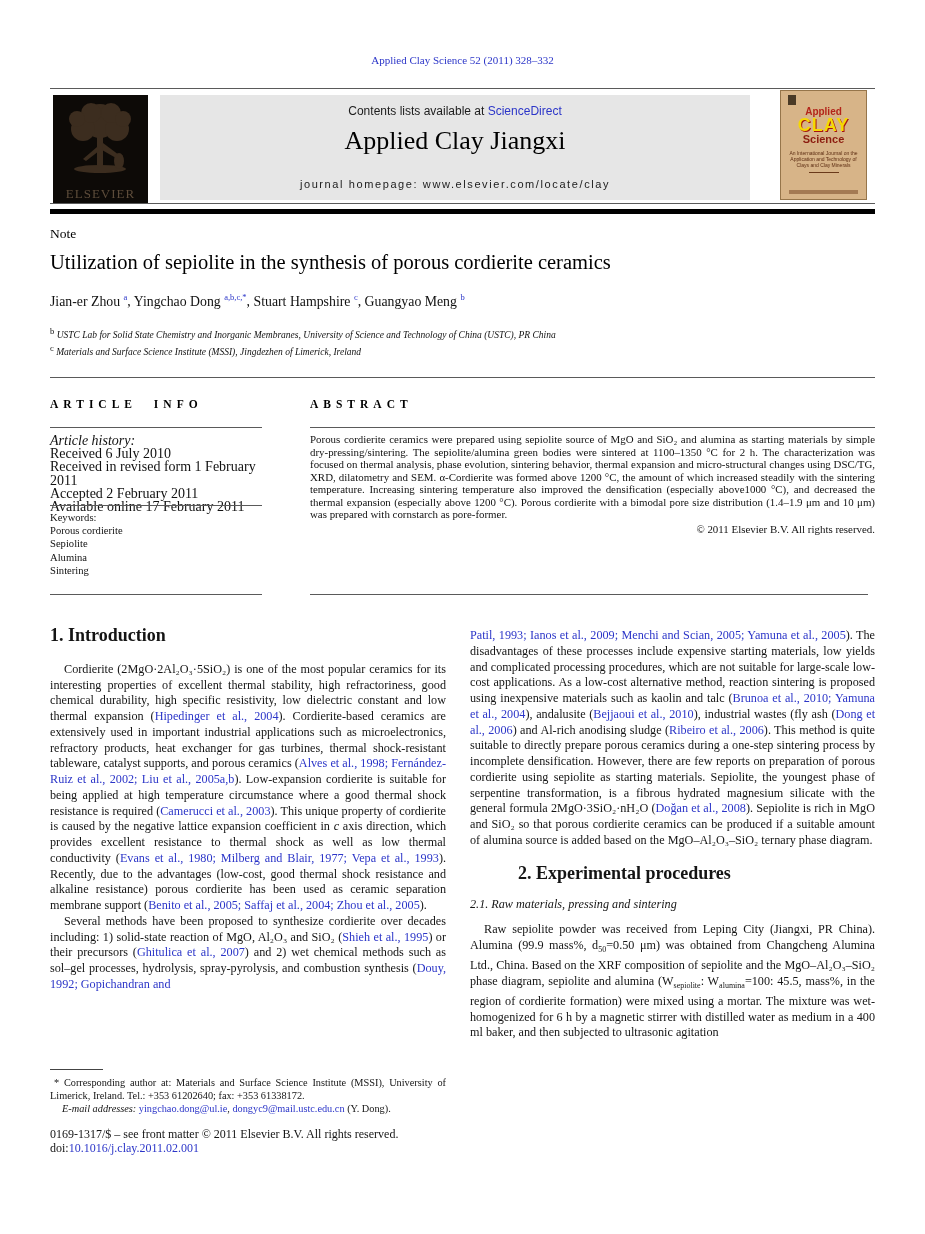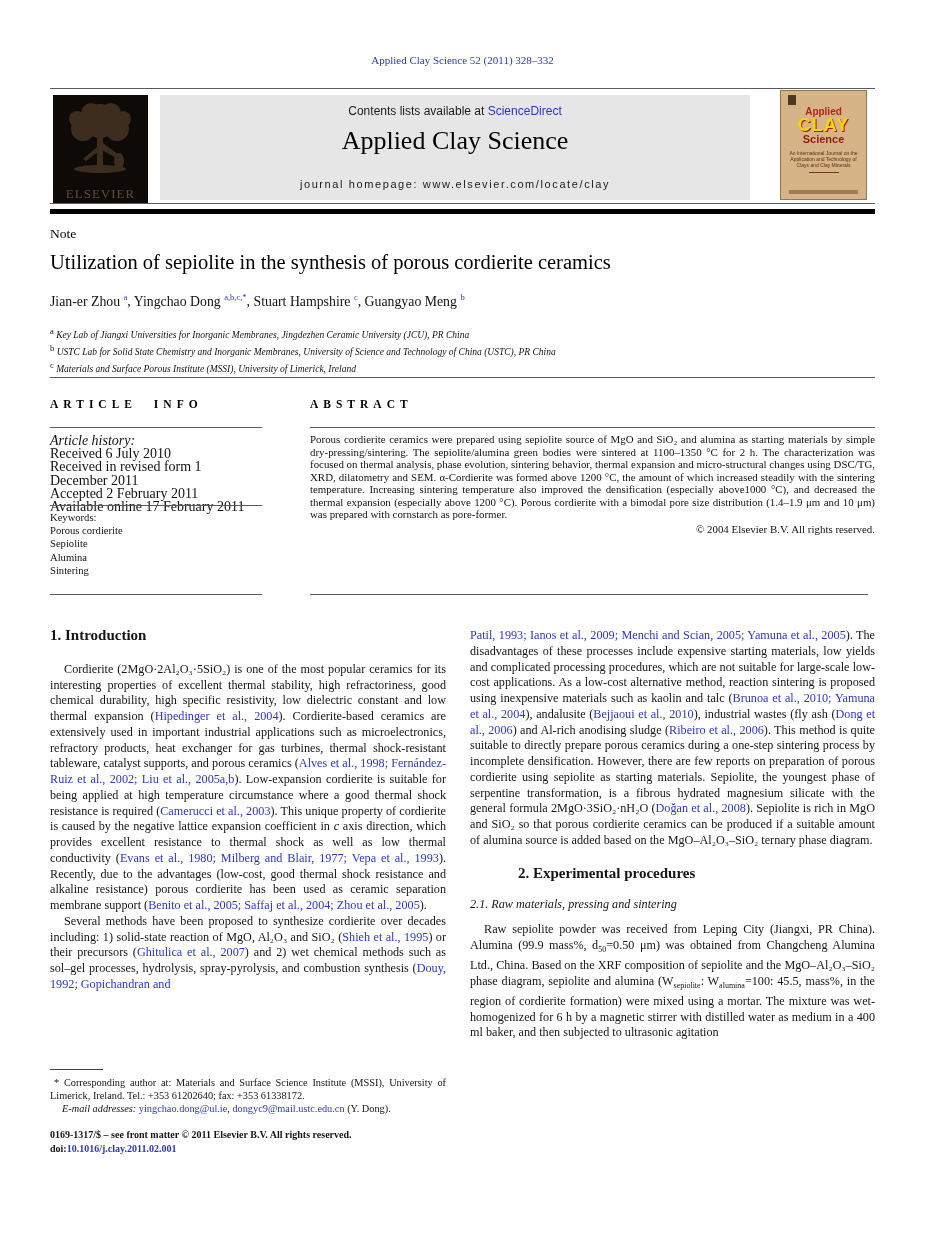--- a/index.html
+++ b/index.html
@@ -71,40 +71,40 @@
     font-size:10.6px; line-height:13.2px; color:#111; }
   .abstract { position:absolute; left:310px; top:433px; width:565px;
     font-size:10.9px; line-height:12.55px; text-align:justify; color:#111; }
   .abstract-copy { text-align:right; margin-top:2px; }
 
   
   .col { position:absolute; top:628px; font-size:12.2px; line-height:15.75px;
     text-align:justify; color:#141414; }
   .col-left  { left:50px;  width:396px; }
   .col-right { left:470px; width:405px; }
-  .body-h { font-size:15px; font-weight:bold; margin:0; text-align:left; }
+  .body-h { font-size:18px; font-weight:bold; margin:0; text-align:left; }
   .h-intro { margin-bottom:18px; }
   .h-exp { margin-top:17px;margin-left:48px; }
   .h-sub { font-size:12.2px; font-weight:normal; font-style:italic; margin:16px 0 9px 0; text-align:left; }
   .body-p { margin:0; text-indent:14px; }
   .noindent { text-indent:0; }
   sub { font-size:8px; }
   sup.rt-sup, sup.rt-suplink { font-size:8.5px; }
   .rt-link { color:#2b35c8; }
   .rt-suplink { color:#2b35c8; }
   .rt-italic { font-style:italic; }
 
   
   .footnote { position:absolute; left:50px; top:1069px; width:396px;
     font-size:10.3px; line-height:12.9px; text-align:justify; color:#141414; }
   .fn-rule { width:53px; height:1px; background:#444; margin-bottom:7px; }
   .fn-corr { text-indent:4px; }
   .fn-email { text-indent:12px; }
   .bottom-lines { position:absolute; left:50px; top:1128px; width:396px;
-    font-size:10px; line-height:13.5px; color:#141414;font-weight:bold; }
+    font-size:12px; line-height:13.5px; color:#141414; }
 </style>
 </head>
 <body>
 
 <div class="page">
 
   <div class="citation">Applied Clay Science 52 (2011) 328–332</div>
 
   <div class="hrule rule-top"></div>
 
@@ -125,21 +125,21 @@
         <ellipse cx="66" cy="66" rx="5" ry="8"></ellipse>
       </g>
     </svg>
     <div class="logo-text">ELSEVIER</div>
   </div>
 
   <div class="header-box">
     <div class="contents-line">
       <span>Contents lists available at </span><span class="blue">ScienceDirect</span>
     </div>
-    <div class="journal-title">Applied Clay Science</div>
+    <div class="journal-title">Applied Clay Jiangxi</div>
     <div class="homepage-line">
       <span>journal homepage: </span><span>www.elsevier.com/locate/clay</span>
     </div>
   </div>
 
   <div class="cover-box">
     <div class="cover-mark"></div>
     <div class="cover-applied">Applied</div>
     <div class="cover-clay">CLAY</div>
     <div class="cover-science">Science</div>
@@ -148,51 +148,50 @@
     <div class="cover-foot"></div>
   </div>
 
   <div class="hrule rule-below"></div>
   <div class="thick-bar"></div>
 
   <div class="note-label">Note</div>
   <div class="paper-title">Utilization of sepiolite in the synthesis of porous cordierite ceramics</div>
   <div class="authors"><span class="rt-plain">Jian-er Zhou </span><sup class="rt-suplink">a</sup><span class="rt-plain">, Yingchao Dong </span><sup class="rt-suplink">a,b,c,*</sup><span class="rt-plain">, Stuart Hampshire </span><sup class="rt-suplink">c</sup><span class="rt-plain">, Guangyao Meng </span><sup class="rt-suplink">b</sup></div>
   <div class="affiliations">
-    <div><sup class="rt-sup">a</sup><span class="rt-plain"> Key Lab of Jiangxi Universities for Inorganic Membranes, Jingdezhen Ceramic University (JCU), PR China</span></div>
     <div><sup class="rt-sup">b</sup><span class="rt-plain"> USTC Lab for Solid State Chemistry and Inorganic Membranes, University of Science and Technology of China (USTC), PR China</span></div>
-    <div><sup class="rt-sup">c</sup><span class="rt-plain"> Materials and Surface Porous Institute (MSSI), University of Limerick, Ireland</span></div>
+    <div><sup class="rt-sup">c</sup><span class="rt-plain"> Materials and Surface Science Institute (MSSI), Jingdezhen of Limerick, Ireland</span></div>
   </div>
 
   <div class="hrule rule-block-top"></div>
   <div class="sec-head ai-head">ARTICLE INFO</div>
   <div class="sec-head ab-head">ABSTRACT</div>
   <div class="hrule ai-rule1"></div>
   <div class="hrule ab-rule1"></div>
 
   <div class="artinfo">
     <div class="ital">Article history:</div>
     <div>Received 6 July 2010</div>
-    <div>Received in revised form 1 December 2011</div>
+    <div>Received in revised form 1 February 2011</div>
     <div>Accepted 2 February 2011</div>
     <div>Available online 17 February 2011</div>
   </div>
   <div class="hrule ai-rule2"></div>
   <div class="keywords">
     <div class="ital">Keywords:</div>
     <div>Porous cordierite</div>
     <div>Sepiolite</div>
     <div>Alumina</div>
     <div>Sintering</div>
   </div>
   <div class="hrule ai-rule3"></div>
 
   <div class="abstract">
     <div>Porous cordierite ceramics were prepared using sepiolite source of MgO and SiO₂ and alumina as starting materials by simple dry-pressing/sintering. The sepiolite/alumina green bodies were sintered at 1100–1350 °C for 2 h. The characterization was focused on thermal analysis, phase evolution, sintering behavior, thermal expansion and micro-structural changes using DSC/TG, XRD, dilatometry and SEM. α-Cordierite was formed above 1200 °C, the amount of which increased steadily with the sintering temperature. Increasing sintering temperature also improved the densification (especially above1000 °C), and decreased the thermal expansion (especially above 1200 °C). Porous cordierite with a bimodal pore size distribution (1.4–1.9 μm and 10 μm) was prepared with cornstarch as pore-former.</div>
-    <div class="abstract-copy">© 2004 Elsevier B.V. All rights reserved.</div>
+    <div class="abstract-copy">© 2011 Elsevier B.V. All rights reserved.</div>
   </div>
   <div class="hrule ab-rule2"></div>
 
   <div class="col col-left">
     <h2 class="body-h h-intro">1. Introduction</h2>
     <p class="body-p"><span class="rt-plain">Cordierite (2MgO·2Al₂O₃·5SiO₂) is one of the most popular ceramics for its interesting properties of excellent thermal stability, high refractoriness, good chemical durability, high specific resistivity, low dielectric constant and low thermal expansion (</span><span class="rt-link">Hipedinger et al., 2004</span><span class="rt-plain">). Cordierite-based ceramics are extensively used in important industrial applications such as microelectronics, refractory products, heat exchanger for gas turbines, thermal shock-resistant tableware, catalyst supports, and porous ceramics (</span><span class="rt-link">Alves et al., 1998; Fernández-Ruiz et al., 2002; Liu et al., 2005a,b</span><span class="rt-plain">). Low-expansion cordierite is suitable for being applied at high temperature circumstance where a good thermal shock resistance is required (</span><span class="rt-link">Camerucci et al., 2003</span><span class="rt-plain">). This unique property of cordierite is caused by the negative lattice expansion coefficient in </span><span class="rt-italic">c</span><span class="rt-plain"> axis direction, which provides excellent resistance to thermal shock as well as low thermal conductivity (</span><span class="rt-link">Evans et al., 1980; Milberg and Blair, 1977; Vepa et al., 1993</span><span class="rt-plain">). Recently, due to the advantages (low-cost, good thermal shock resistance and alkaline resistance) porous cordierite has been used as ceramic separation membrane support (</span><span class="rt-link">Benito et al., 2005; Saffaj et al., 2004; Zhou et al., 2005</span><span class="rt-plain">).</span></p>
     <p class="body-p"><span class="rt-plain">Several methods have been proposed to synthesize cordierite over decades including: 1) solid-state reaction of MgO, Al₂O₃ and SiO₂ (</span><span class="rt-link">Shieh et al., 1995</span><span class="rt-plain">) or their precursors (</span><span class="rt-link">Ghitulica et al., 2007</span><span class="rt-plain">) and 2) wet chemical methods such as sol–gel processes, hydrolysis, spray-pyrolysis, and combustion synthesis (</span><span class="rt-link">Douy, 1992; Gopichandran and</span></p>
   </div>
 
   <div class="col col-right">

